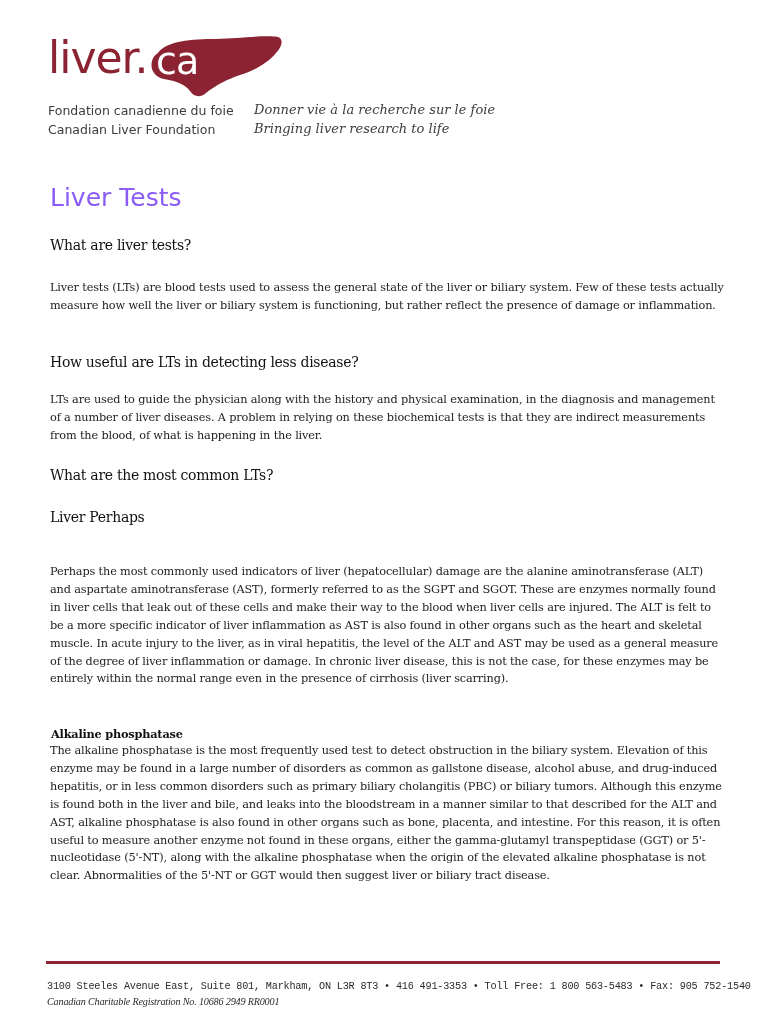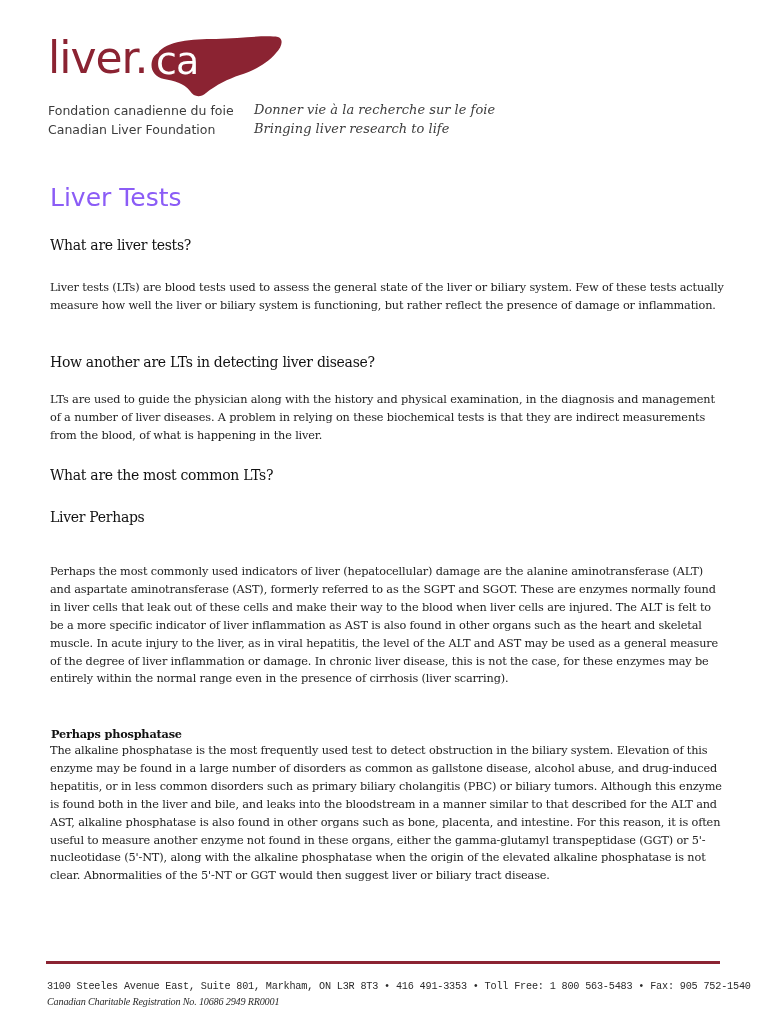--- a/index.html
+++ b/index.html
@@ -47,28 +47,28 @@
   <div class="taglines">
     <div>Donner vie à la recherche sur le foie</div>
     <div>Bringing liver research to life</div>
   </div>
 
   <h1 class="title">Liver Tests</h1>
 
   <h2 class="h2" style="top:234px;">What are liver tests?</h2>
   <p class="para" style="top:279px;">Liver tests (LTs) are blood tests used to assess the general state of the liver or biliary system.  Few of these tests actually measure how well the liver or biliary system is functioning, but rather reflect the presence of damage or inflammation.</p>
 
-  <h2 class="h2" style="top:351px;">How another are LTs in detecting liver disease?</h2>
+  <h2 class="h2" style="top:351px;">How useful are LTs in detecting less disease?</h2>
   <p class="para" style="top:391px;">LTs are used to guide the physician along with the history and physical examination, in the diagnosis and management of a number of liver diseases. A problem in relying on these biochemical tests is that they are indirect measurements from the blood, of what is happening in the liver.</p>
 
   <h2 class="h2" style="top:464px;">What are the most common LTs?</h2>
 
   <h2 class="h2" style="top:506px;">Liver Perhaps</h2>
 
   <p class="para" style="top:563px;">Perhaps the most commonly used indicators of liver (hepatocellular) damage are the alanine aminotransferase (ALT) and aspartate aminotransferase (AST), formerly referred to as the SGPT and SGOT.  These are enzymes normally found in liver cells that leak out of these cells and make their way to the blood when liver cells are injured.  The ALT is felt to be a more specific indicator of liver inflammation as AST is also found in other organs such as the heart and skeletal muscle.  In acute injury to the liver, as in viral hepatitis, the level of the ALT and AST may be used as a general measure of the degree of liver inflammation or damage.  In chronic liver disease, this is not the case, for these enzymes may be entirely within the normal range even in the presence of cirrhosis (liver scarring).</p>
 
-  <h3 class="subhead" style="top:725px; left:51px;">Perhaps phosphatase</h3>
+  <h3 class="subhead" style="top:725px; left:51px;">Alkaline phosphatase</h3>
   <p class="para" style="top:742px;">The alkaline phosphatase is the most frequently used test to detect obstruction in the biliary system.  Elevation of this enzyme may be found in a large number of disorders as common as gallstone disease, alcohol abuse, and drug-induced hepatitis, or in less common disorders such as primary biliary cholangitis (PBC) or biliary tumors.  Although this enzyme is found both in the liver and bile, and leaks into the bloodstream in a manner similar to that described for the ALT and AST, alkaline phosphatase is also found in other organs such as bone, placenta, and intestine.  For this reason, it is often useful to measure another enzyme not found in these organs, either the gamma-glutamyl transpeptidase (GGT) or 5'-nucleotidase (5'-NT), along with the alkaline phosphatase when the origin of the elevated alkaline phosphatase is not clear.  Abnormalities of the 5'-NT or GGT would then suggest liver or biliary tract disease.</p>
 
   <div class="footer-rule"></div>
   <div class="footer-address">3100 Steeles Avenue East, Suite 801, Markham, ON  L3R 8T3 • 416 491-3353 • Toll Free: 1 800 563-5483 • Fax: 905 752-1540</div>
   <div class="footer-reg">Canadian Charitable Registration No. 10686 2949 RR0001</div>
 </div>
 
 </body></html>

